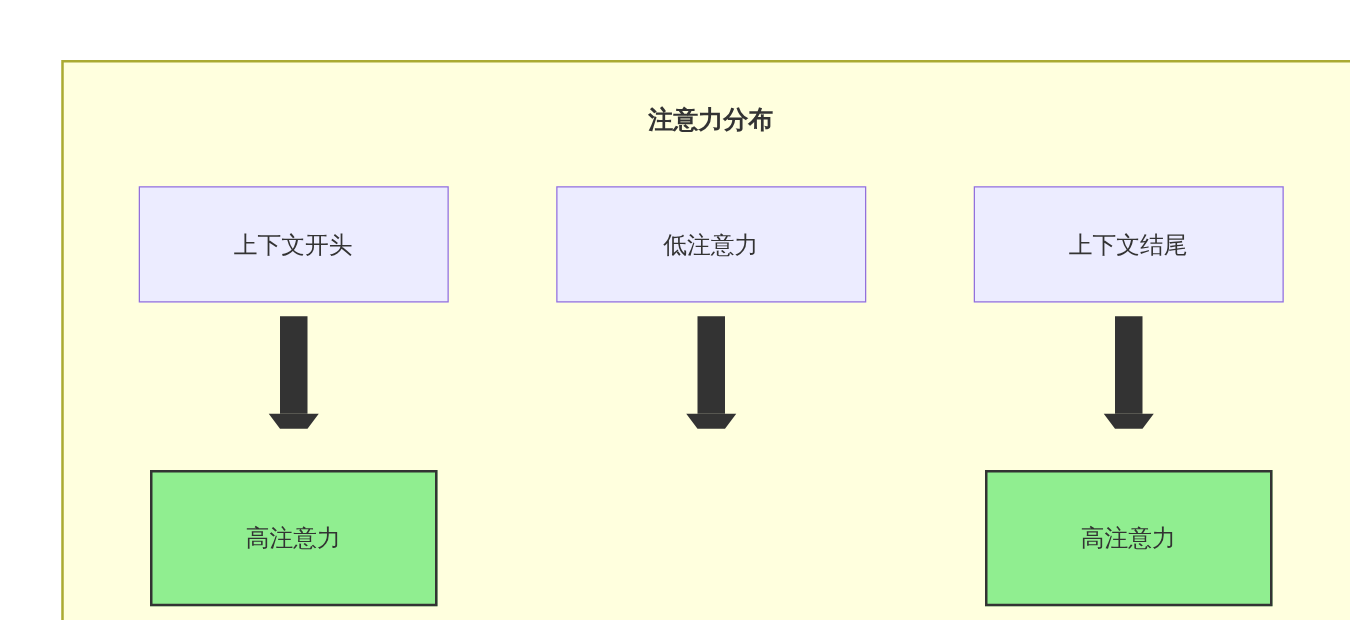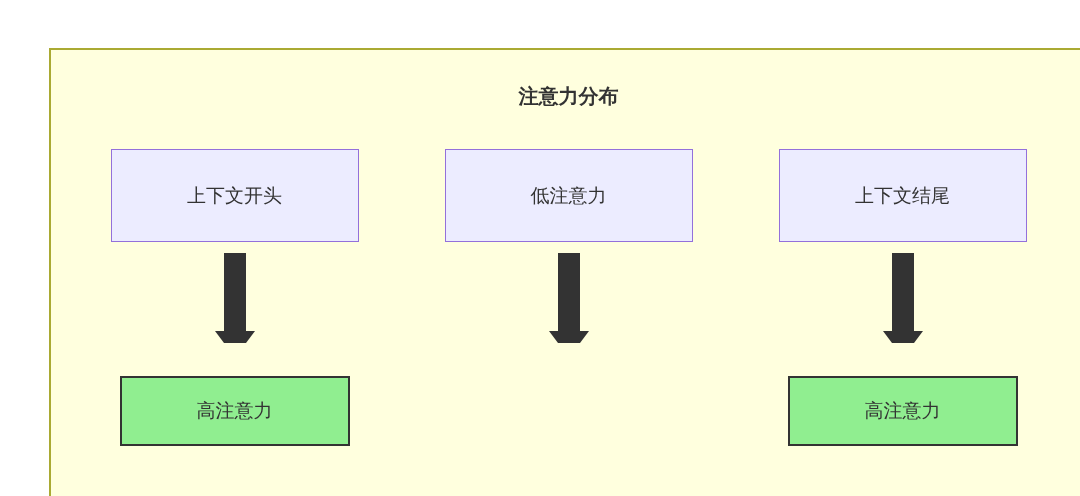--- a/index.html
+++ b/index.html
@@ -72,21 +72,21 @@
   }
   .arrow-head {
     width: 0; height: 0;
     border-left: 9px solid transparent;
     border-right: 9px solid transparent;
     border-top: 12px solid var(--arrow, #333333);
   }
 
   .node.result {
     width: 230px;
-    height: 70px;
+    height: 109px;
     border: 2px solid var(--result-border, #333333);
   }
   .node.result[data-type="high"] { background: var(--high-fill, #90EE90); }
   .node.result[data-type="low"]  { background: var(--low-fill, #FF8888); }
 </style>
 </head>
 <body>
 
 <div class="page">
   <div class="diagram-container">

